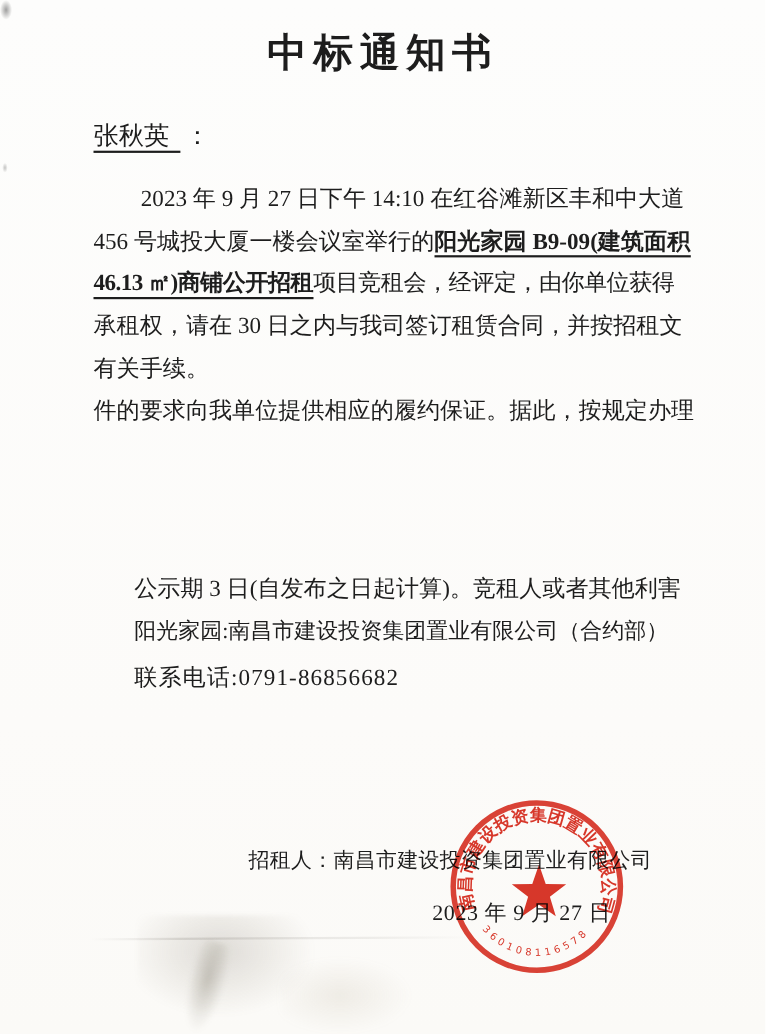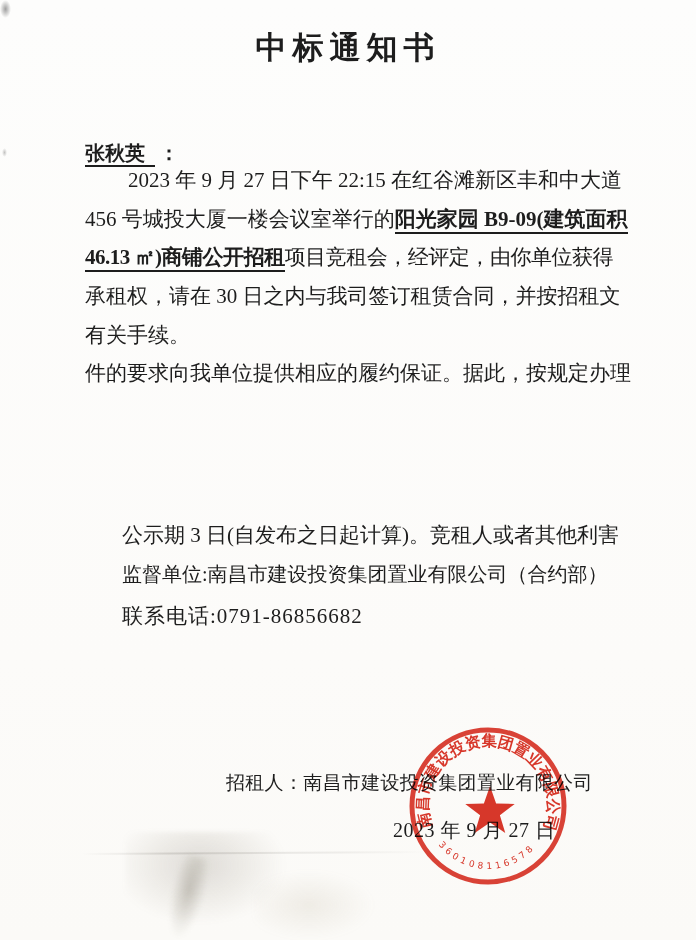--- a/index.html
+++ b/index.html
@@ -4,23 +4,23 @@
 <style>
   html,body{margin:0;padding:0;background:#ffffff;}
   .page{
     position:relative;width:696px;height:940px;overflow:hidden;
     background:linear-gradient(180deg,#fdfdfc 0%,#fcfbf9 70%,#fbfaf7 100%);
     font-family:"Liberation Serif","DejaVu Serif",serif;
     color:#1d1d1d;
   }
   .title{
     position:absolute;top:31px;left:0;right:0;text-align:center;
-    font-size:31px;font-weight:700;letter-spacing:6px;line-height:34px;
+    font-size:36px;font-weight:700;letter-spacing:6px;line-height:34px;
   }
-  .recipient{position:absolute;top:138px;left:85px;font-size:20px;font-weight:700;line-height:30px;}
+  .recipient{position:absolute;top:109px;left:85px;font-size:23px;font-weight:400;line-height:30px;}
   .recipient .name{border-bottom:2px solid #1d1d1d;padding-right:10px;padding-bottom:1px;}
   .recipient .colon{margin-left:4px;}
 
   .para1{position:absolute;top:161px;left:85px;width:528px;}
   .para2{position:absolute;top:516px;left:85px;width:528px;}
   .ln{height:38.7px;line-height:38.7px;font-size:21px;white-space:nowrap;}
   .just{text-align:justify;text-align-last:justify;}
   .ind1{padding-left:43px;}
   .ind2{padding-left:37px;}
   .tight{letter-spacing:-0.5px;}
@@ -59,32 +59,32 @@
 
 <div class="page">
 
   <div class="title">中标通知书</div>
 
   <div class="recipient">
     <span class="name">张秋英</span><span class="colon">：</span>
   </div>
 
   <div class="para1">
-    <div class="ln just ind1">2023 年 9 月 27 日下午 22:15 在红谷滩新区丰和中大道</div>
+    <div class="ln just ind1">2023 年 9 月 27 日下午 14:10 在红谷滩新区丰和中大道</div>
     <div class="ln just"><span>456 号城投大厦一楼会议室举行的</span><span class="bu">阳光家园 B9-09(建筑面积</span></div>
     <div class="ln just tight"><span class="bu">46.13 ㎡)商铺公开招租</span><span>项目竞租会，经评定，由你单位获得</span></div>
     <div class="ln just">承租权，请在 30 日之内与我司签订租赁合同，并按招租文</div>
     <div class="ln">有关手续。</div>
     <div class="ln just">件的要求向我单位提供相应的履约保证。据此，按规定办理</div>
   </div>
 
 
   <div class="para2">
     <div class="ln just ind2">公示期 3 日(自发布之日起计算)。竞租人或者其他利害</div>
-    <div class="ln ind2 small">监督单位:南昌市建设投资集团置业有限公司（合约部）</div>
+    <div class="ln ind2 small">阳光家园:南昌市建设投资集团置业有限公司（合约部）</div>
     <div class="ln ind2 spaced" style="margin-top:4px;">联系电话:0791-86856682</div>
   </div>
 
   <div class="issuer">
     <span>招租人：</span><span>南昌市建设投资集团置业有限公司</span>
   </div>
 
   <div class="date">2023 年 9 月 27 日</div>
 
   <svg class="seal" viewBox="0 0 176 176" aria-hidden="true">

